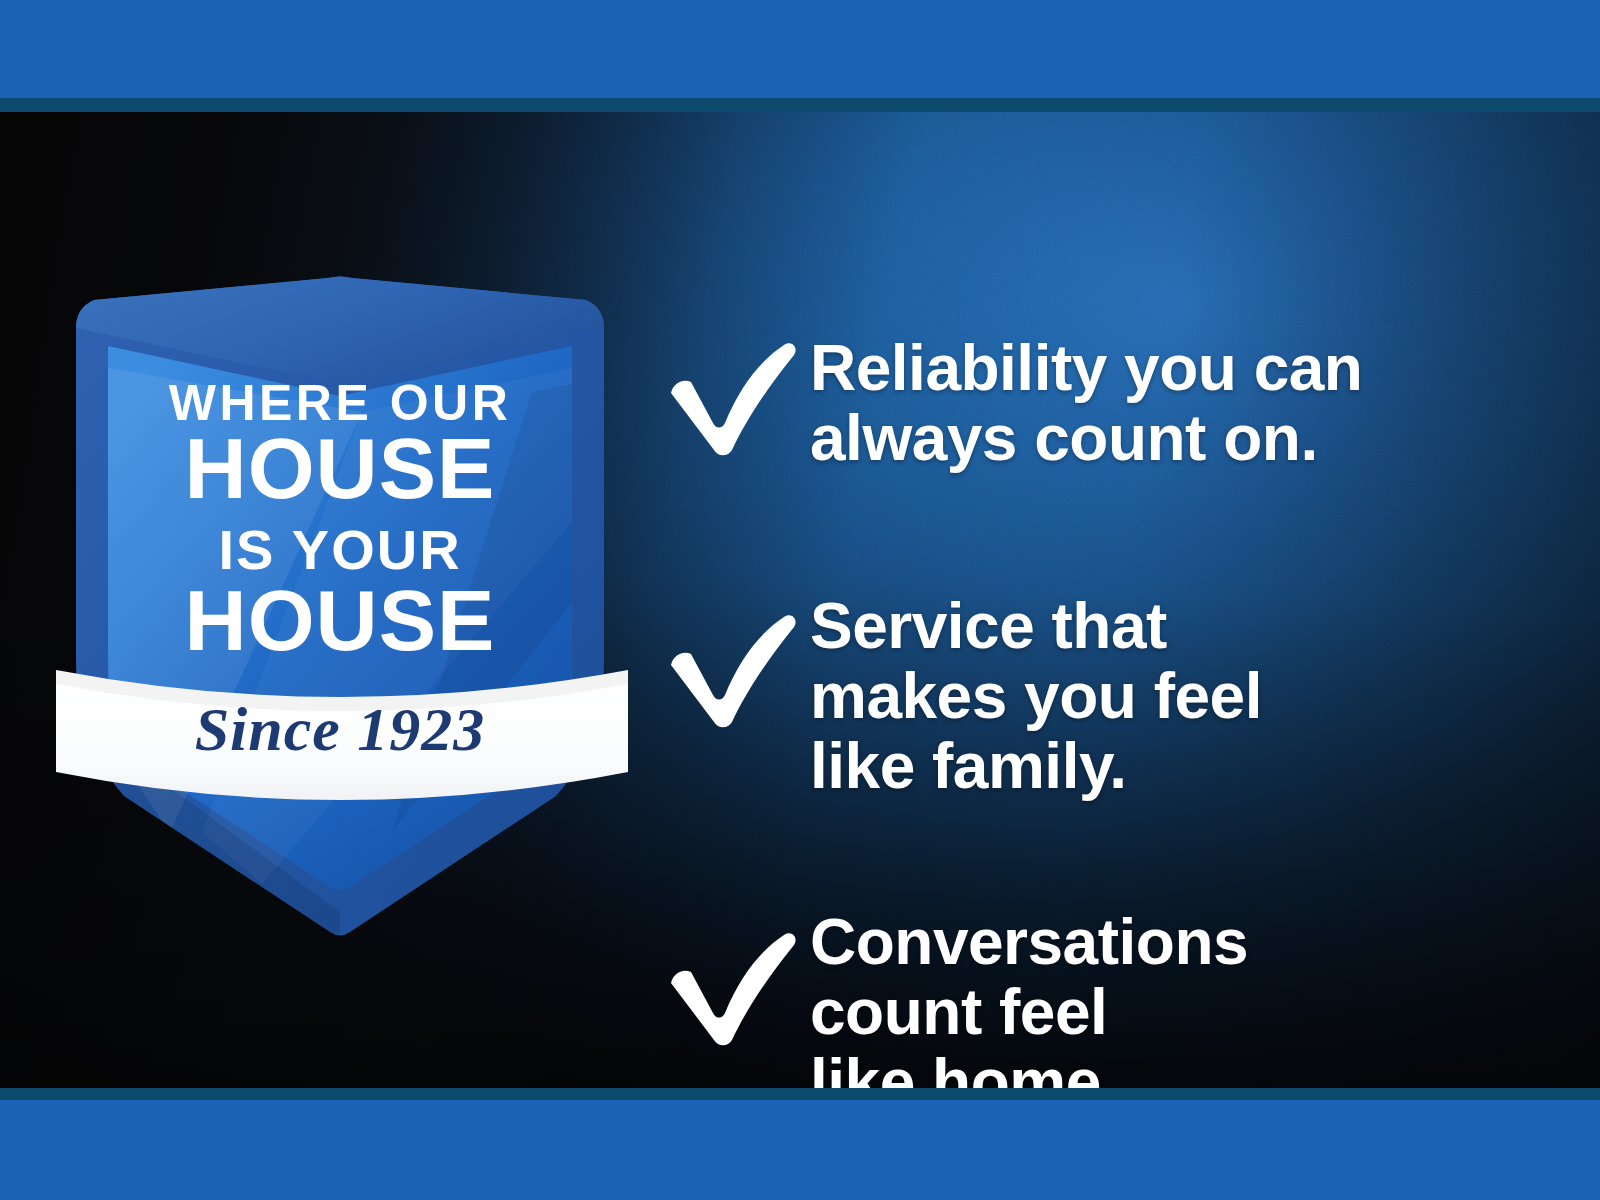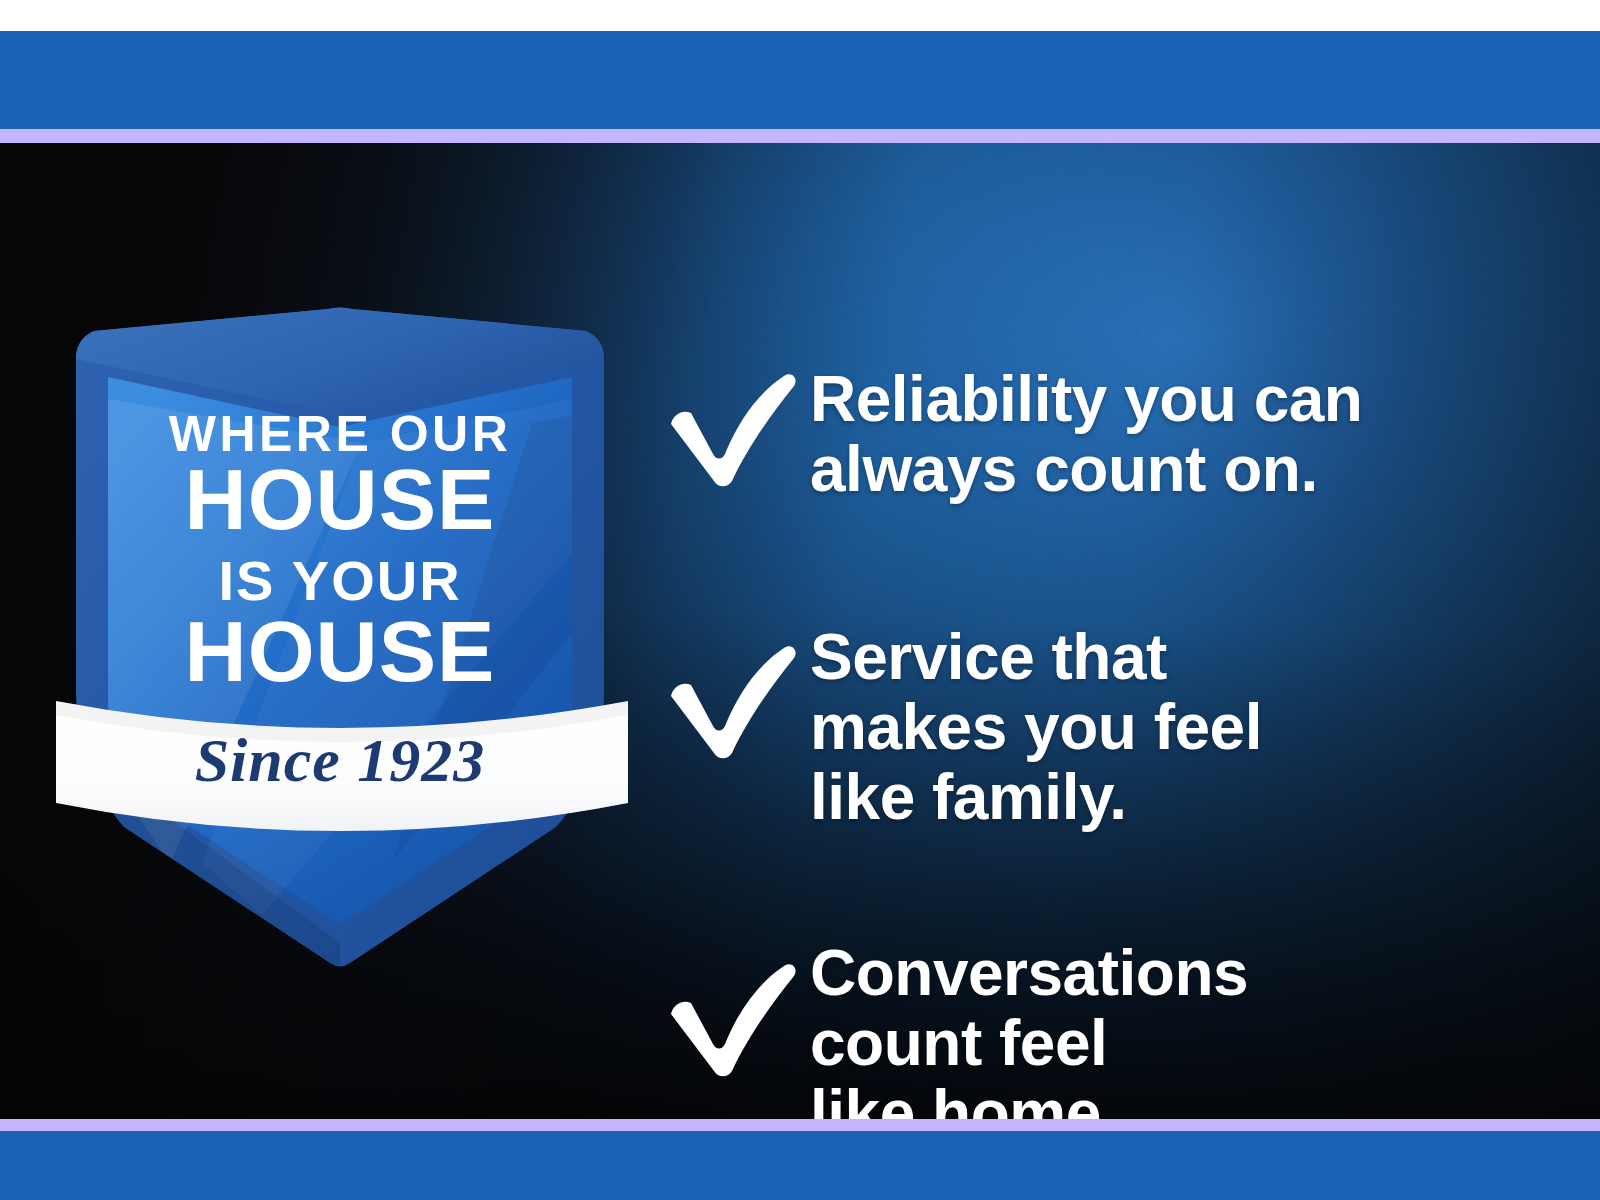--- a/index.html
+++ b/index.html
@@ -6,22 +6,21 @@
   html,body{ background:#ffffff; }
   body{
     width:1600px; height:1200px; overflow:hidden;
     font-family:"Liberation Sans", sans-serif;
     position:relative;
   }
 
   
   .banner{
     position:absolute; inset:0;
-    background:#c4b5fd;
-    margin-top:31px;
+    background:#0c4a6e;
   }
   .bar-top{
     position:absolute; left:0; top:0; width:1600px; height:98px;
     background:#1b62b5;
   }
   .bar-bottom{
     position:absolute; left:0; top:1100px; width:1600px; height:100px;
     background:#1b62b5;
   }
 

